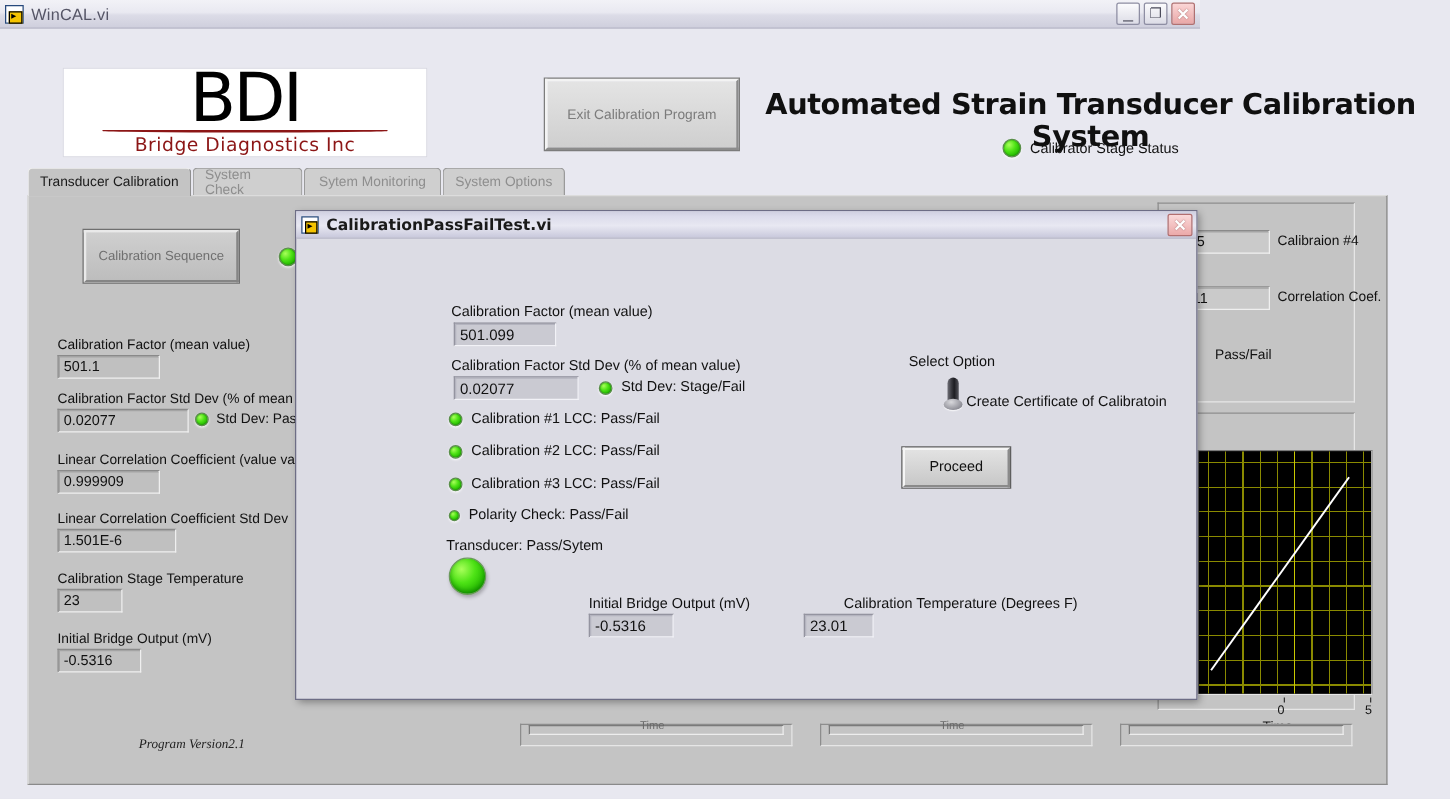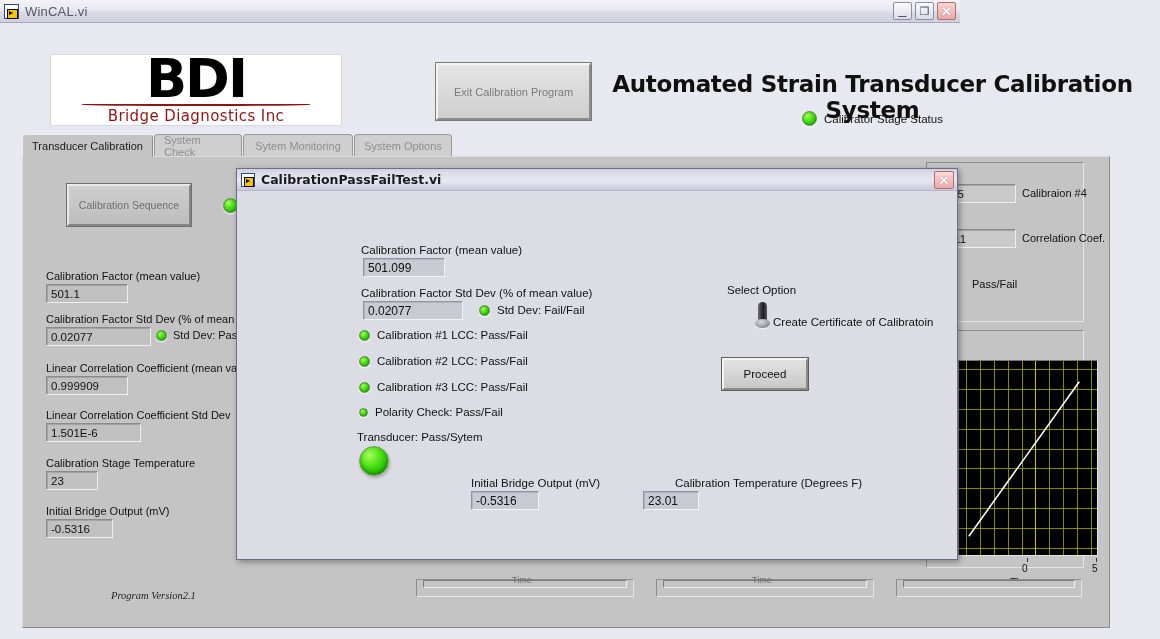--- a/index.html
+++ b/index.html
@@ -55,21 +55,21 @@
   #client { position:absolute; left:0; top:23px; width:1160px; height:616px; background:#e8e8f0; }
 
   
   #logo {
     position:absolute; left:50px; top:31px; width:292px; height:72px;
     background:#ffffff; border:1px solid #d8d8e2;
     display:flex; flex-direction:column; align-items:center; justify-content:center;
   }
   #logo .bdi {
     font-family:"DejaVu Sans", sans-serif;
-    font-weight:bold; font-size:54px; line-height:.88; color:#000;
+    font-weight:normal; font-size:54px; line-height:.88; color:#000;
     letter-spacing:-2px;
   }
   #logo .bar { width:228px; height:9px; background:#8c1616; margin-top:1px;
                border-radius:0 0 60% 60%; }
   #logo .tag { font-size:15px; color:#8c1616; letter-spacing:.4px; margin-top:1px;
                font-family:"DejaVu Sans", sans-serif; }
 
   
   #exit-btn {
     position:absolute; left:436px; top:40px; width:155px; height:57px;
@@ -305,21 +305,21 @@
       <div class="flabel" style="left:23px;top:113px;">Calibration Factor (mean value)</div>
       <div class="numbox" style="left:23px;top:127px;width:82px;">501.1</div>
 
       <div class="flabel" style="left:23px;top:156px;">Calibration Factor Std Dev (% of mean</div>
       <div class="numbox" style="left:23px;top:170px;width:105px;">0.02077</div>
       <div class="ledrow" style="left:133px;top:172px;">
         <span class="led s10"></span>
         <span>Std Dev: Pas</span>
       </div>
 
-      <div class="flabel" style="left:23px;top:205px;">Linear Correlation Coefficient (mean va</div>
+      <div class="flabel" style="left:23px;top:205px;">Linear Correlation Coefficient (value va</div>
       <div class="numbox" style="left:23px;top:219px;width:82px;">0.999909</div>
 
       <div class="flabel" style="left:23px;top:252px;">Linear Correlation Coefficient Std Dev</div>
       <div class="numbox" style="left:23px;top:266px;width:95px;">1.501E-6</div>
 
       <div class="flabel" style="left:23px;top:300px;">Calibration Stage Temperature</div>
       <div class="numbox" style="left:23px;top:314px;width:52px;">23</div>
 
       <div class="flabel" style="left:23px;top:348px;">Initial Bridge Output (mV)</div>
       <div class="numbox" style="left:23px;top:362px;width:67px;">-0.5316</div>
@@ -395,21 +395,21 @@
 
       <div id="dlg-body">
 
         <div class="dlabel" style="left:122px;top:52px;">Calibration Factor (mean value)</div>
         <div class="dnum" style="left:124px;top:66px;width:82px;">501.099</div>
 
         <div class="dlabel" style="left:122px;top:95px;">Calibration Factor Std Dev (% of mean value)</div>
         <div class="dnum" style="left:124px;top:109px;width:100px;">0.02077</div>
         <div class="dledrow" style="left:240px;top:112px;">
           <span class="led s10"></span>
-          <span>Std Dev: Fail/Fail</span>
+          <span>Std Dev: Stage/Fail</span>
         </div>
 
         <div class="dledrow" style="left:120px;top:137px;">
           <span class="led s10"></span>
           <span>Calibration #1 LCC: Pass/Fail</span>
         </div>
         <div class="dledrow" style="left:120px;top:163px;">
           <span class="led s10"></span>
           <span>Calibration #2 LCC: Pass/Fail</span>
         </div>

